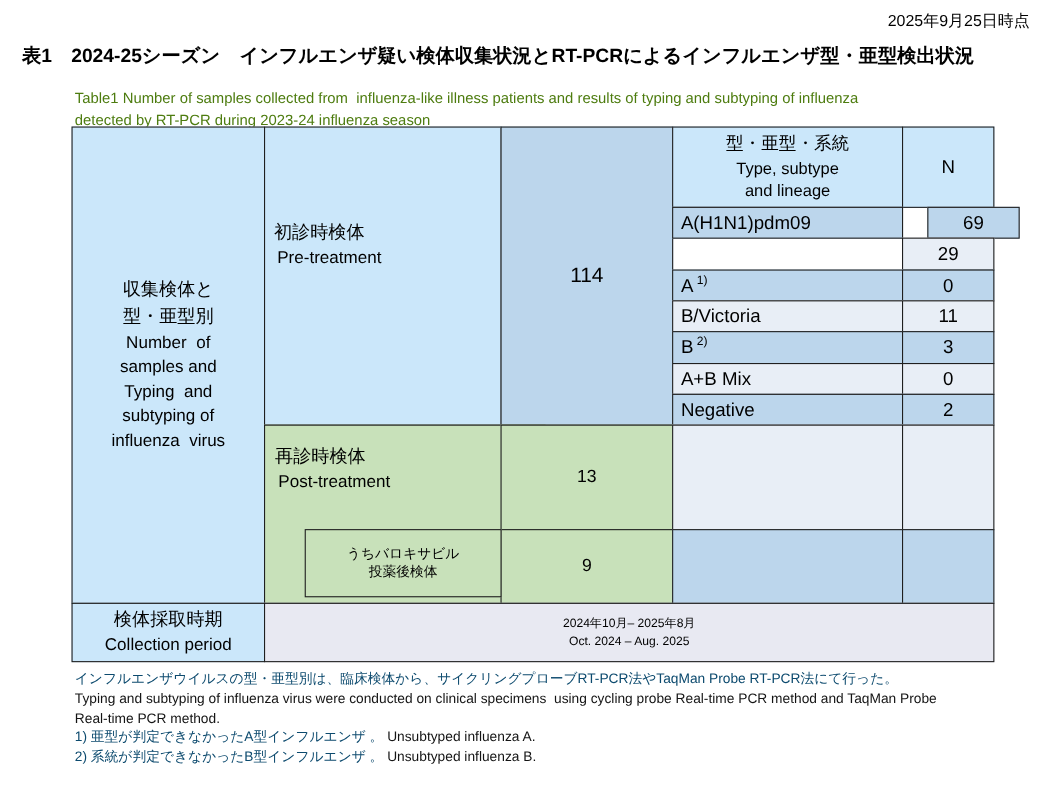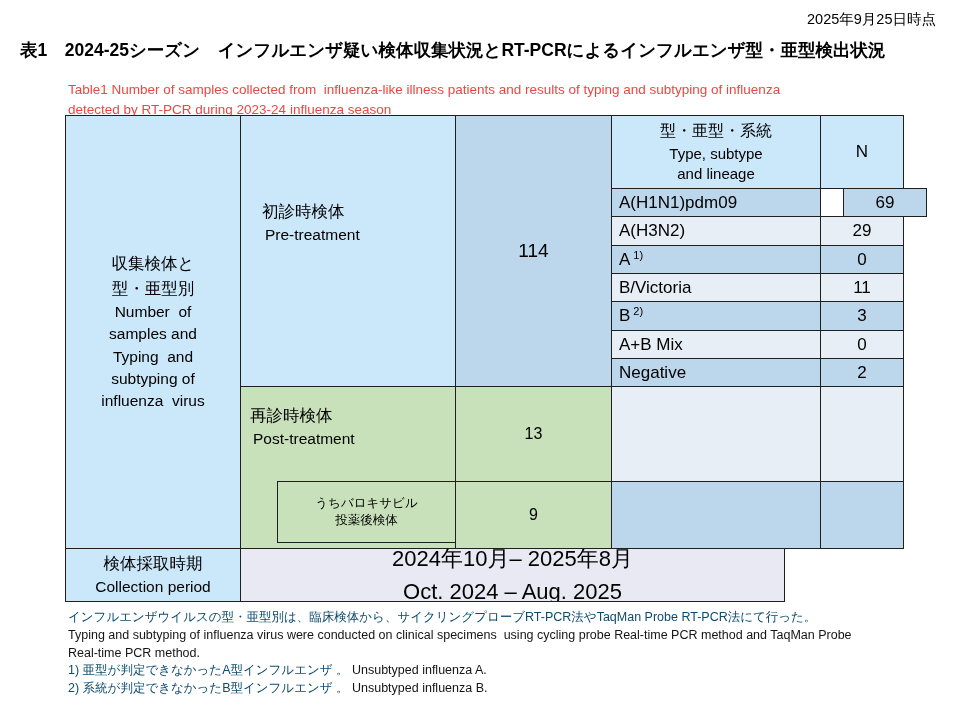--- a/index.html
+++ b/index.html
@@ -5,21 +5,21 @@
   html,body{margin:0;padding:0;}
   body{
     width:960px;height:720px;position:relative;background:#ffffff;
     font-family:"Liberation Sans","DejaVu Sans",sans-serif;color:#000;
     overflow:hidden;
   }
   .abs{position:absolute;}
   .pre{white-space:pre-wrap;}
   .page-date{top:10px;right:24px;font-size:14.5px;margin-left:39px;}
   .page-title{top:38px;left:20px;width:930px;font-size:17.5px;font-weight:bold;}
-  .page-subtitle{top:80px;left:68px;width:870px;font-size:13.5px;line-height:1.45;color:#ef4444;}
+  .page-subtitle{top:80px;left:68px;width:870px;font-size:13.5px;line-height:1.45;color:#4d7c0f;}
   .tbl{left:65px;top:115px;width:839px;height:487px;}
   .cell{
     position:absolute;border:1px solid #1f1f1f;box-sizing:border-box;
     display:flex;flex-direction:column;overflow:hidden;
   }
   .bg-lb{background:#cbe7fa;}   
   .bg-mb{background:#bcd6ec;}   
   .bg-pb{background:#e8eef6;}   
   .bg-gr{background:#c8e1ba;}   
   .bg-lav{background:#e8e9f2;}  
@@ -53,21 +53,21 @@
   <div class="cell bg-lb vcenter hcenter" style="left:0;top:0;width:176px;height:434px">
     <div class="jp-lg pre">収集検体と
 型・亜型別</div>
     <div class="en-md pre">Number  of
 samples and
 Typing  and
 subtyping of
 influenza  virus</div>
   </div>
 
-  <div class="cell bg-lb vcenter" style="left:175px;top:0;width:216px;height:272px;padding-left:21px;padding-bottom:56px">
+  <div class="cell bg-lb vcenter" style="left:175px;top:0;width:216px;height:272px;padding-left:8px;padding-bottom:56px">
     <div class="jp-lg">初診時検体</div>
     <div class="en-md" style="padding-left:3px">Pre-treatment</div>
   </div>
 
   <div class="cell bg-mb vcenter hcenter count-lg" style="left:390px;top:0;width:157px;height:272px">
     <div>114</div>
   </div>
 
   <div class="cell bg-lb vcenter hcenter" style="left:546px;top:0;width:210px;height:74px">
     <div class="typehdr-jp">型・亜型・系統</div>
@@ -80,24 +80,20 @@
   </div>
 
   <div class="cell bg-mb type-label" style="left:546px;top:73px;width:210px;height:29px">
     <span>A(H1N1)pdm09</span>
       <span class="sup"></span>
   </div>
   <div class="cell bg-mb type-n" style="left:778px;top:73px;width:84px;height:29px">
     <span>69</span>
   </div>
 
-  <div class="cell bg-pb type-label" style="left:546px;top:101px;width:210px;height:30px">
-    <span>A(H3N2)</span>
-      <span class="sup"></span>
-  </div>
   <div class="cell bg-pb type-n" style="left:755px;top:101px;width:84px;height:30px">
     <span>29</span>
   </div>
 
   <div class="cell bg-mb type-label" style="left:546px;top:130px;width:210px;height:29px">
     <span>A</span>
       <span class="sup">1)</span>
   </div>
   <div class="cell bg-mb type-n" style="left:755px;top:130px;width:84px;height:29px">
     <span>0</span>
@@ -156,21 +152,21 @@
 
   <div class="cell bg-gr vcenter" style="left:212px;top:366px;width:179px;height:62px;padding:2px 2px">
     <div class="balox-jp pre">うちバロキサビル
 投薬後検体</div>
   </div>
 
   <div class="cell bg-lb vcenter hcenter" style="left:0;top:433px;width:176px;height:54px">
     <div class="jp-lg">検体採取時期</div>
     <div class="en-md">Collection  period</div>
   </div>
-  <div class="cell bg-lav vcenter hcenter pre" style="left:175px;top:433px;width:545px;height:54px;font-size:22px;line-height:1.5">
+  <div class="cell bg-lav vcenter hcenter pre" style="left:175px;top:433px;width:664px;height:54px;font-size:11px;line-height:1.5">
     <div class="pre">2024年10月– 2025年8月
 Oct. 2024 – Aug. 2025</div>
   </div>
 
 </div>
 
 <div class="abs footnotes">
   <div class="fn-jp">インフルエンザウイルスの型・亜型別は、臨床検体から、サイクリングプローブRT-PCR法やTaqMan Probe RT-PCR法にて行った。</div>
   <div class="fn-en pre">Typing and subtyping of influenza virus were conducted on clinical specimens  using cycling probe Real-time PCR method and TaqMan Probe
 Real-time PCR method.</div>

